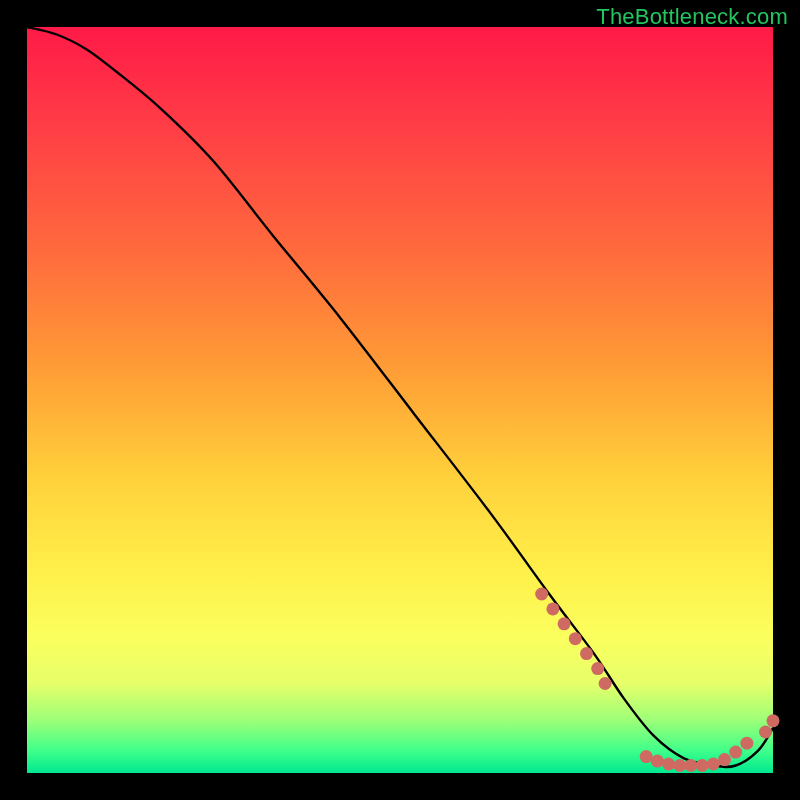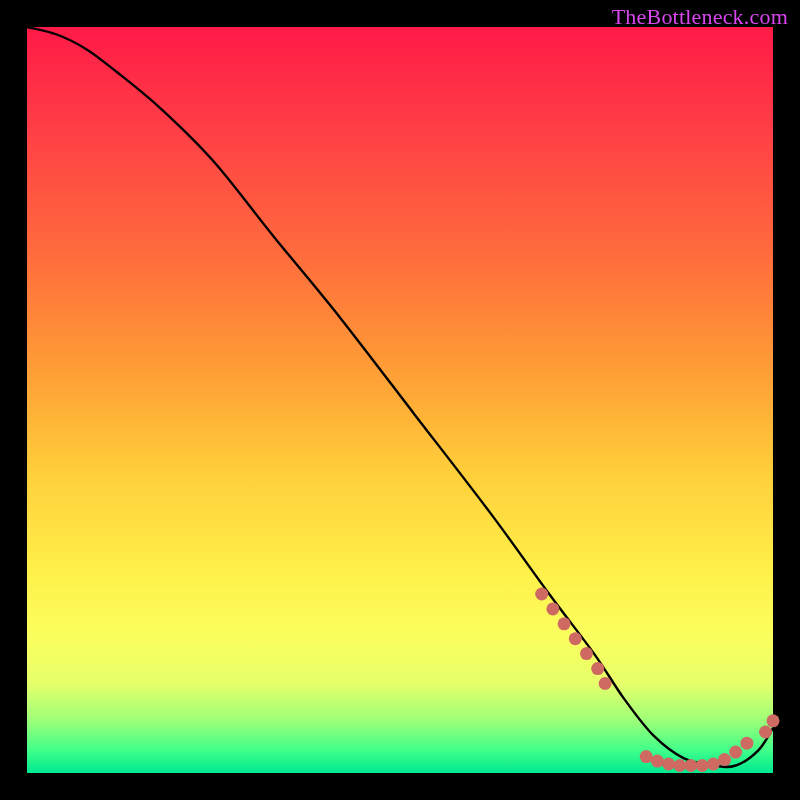--- a/index.html
+++ b/index.html
@@ -35,22 +35,22 @@
       #e6ff6a 88%,
       #9cff78 93%,
       #3fff8a 97%,
       #00e890 100%
     );
   }
   .watermark {
     position: absolute;
     top: 4px;
     right: 12px;
-    color: #d946ef;
-    font-family: Liberation Serif, serif;
+    color: #22c55e;
+    font-family: Liberation Sans, sans-serif;
     font-size: 22px;
     letter-spacing: 0.2px;
     user-select: none;
   }
   svg.curve {
     position: absolute;
     left: 0;
     top: 0;
     width: 746px;
     height: 746px;

